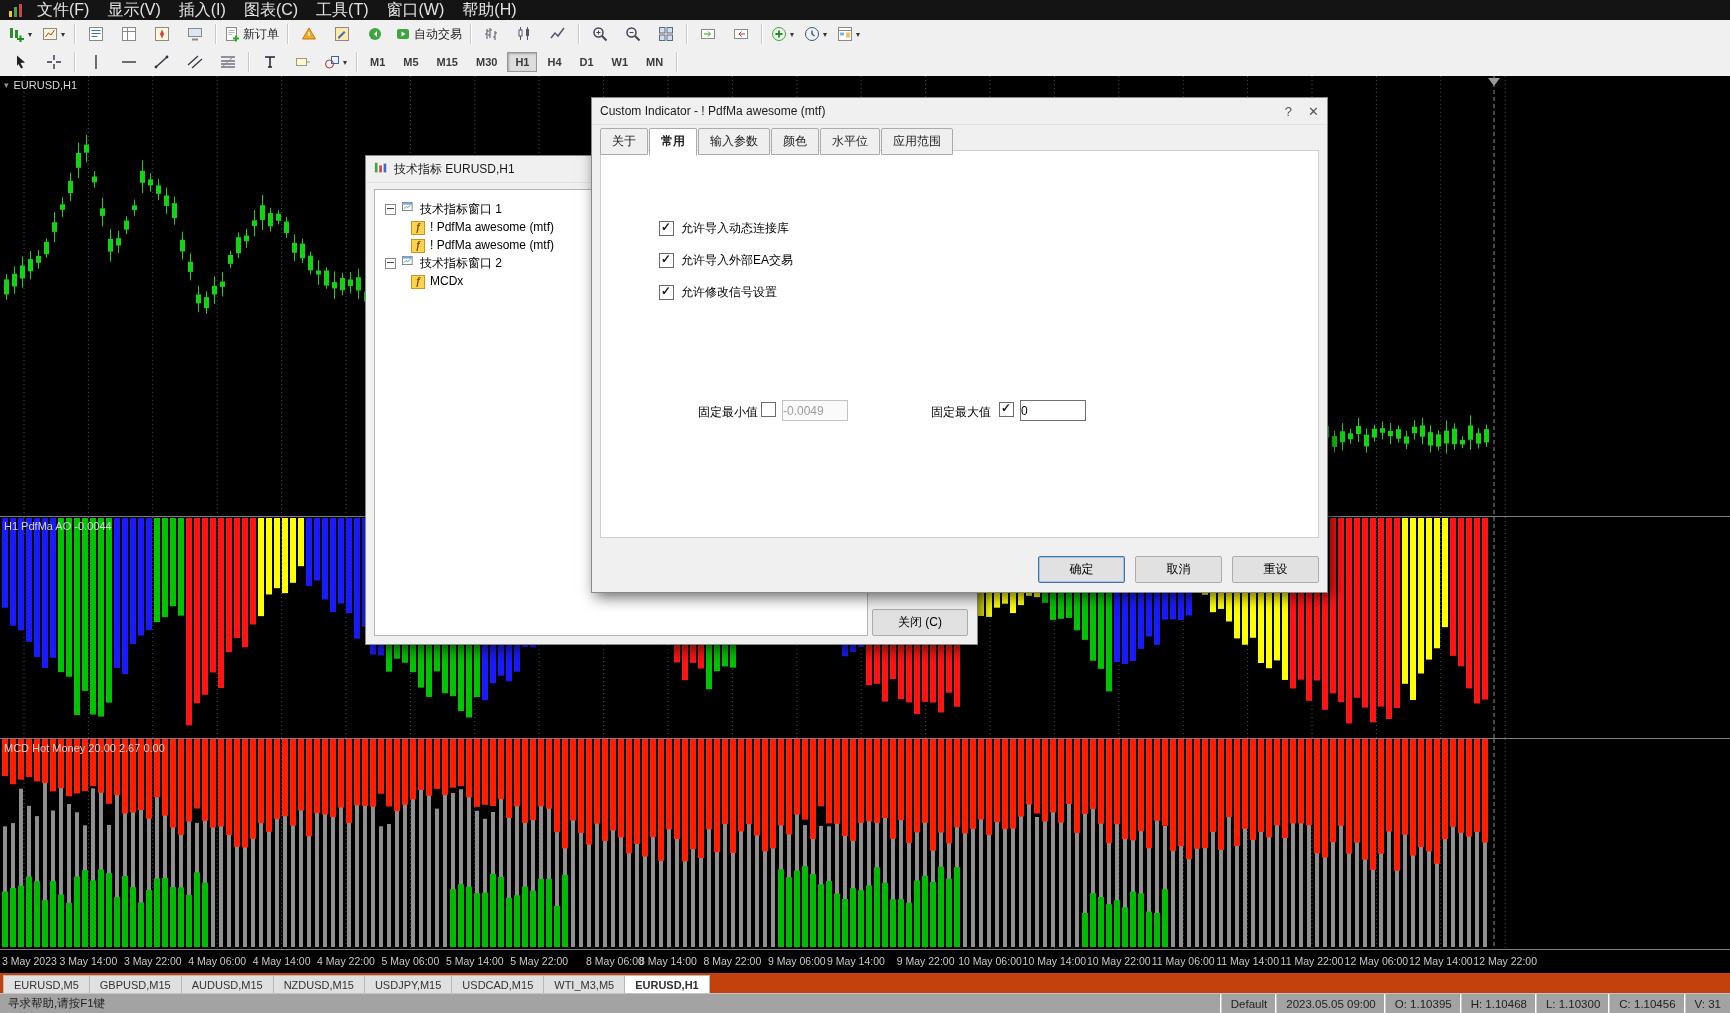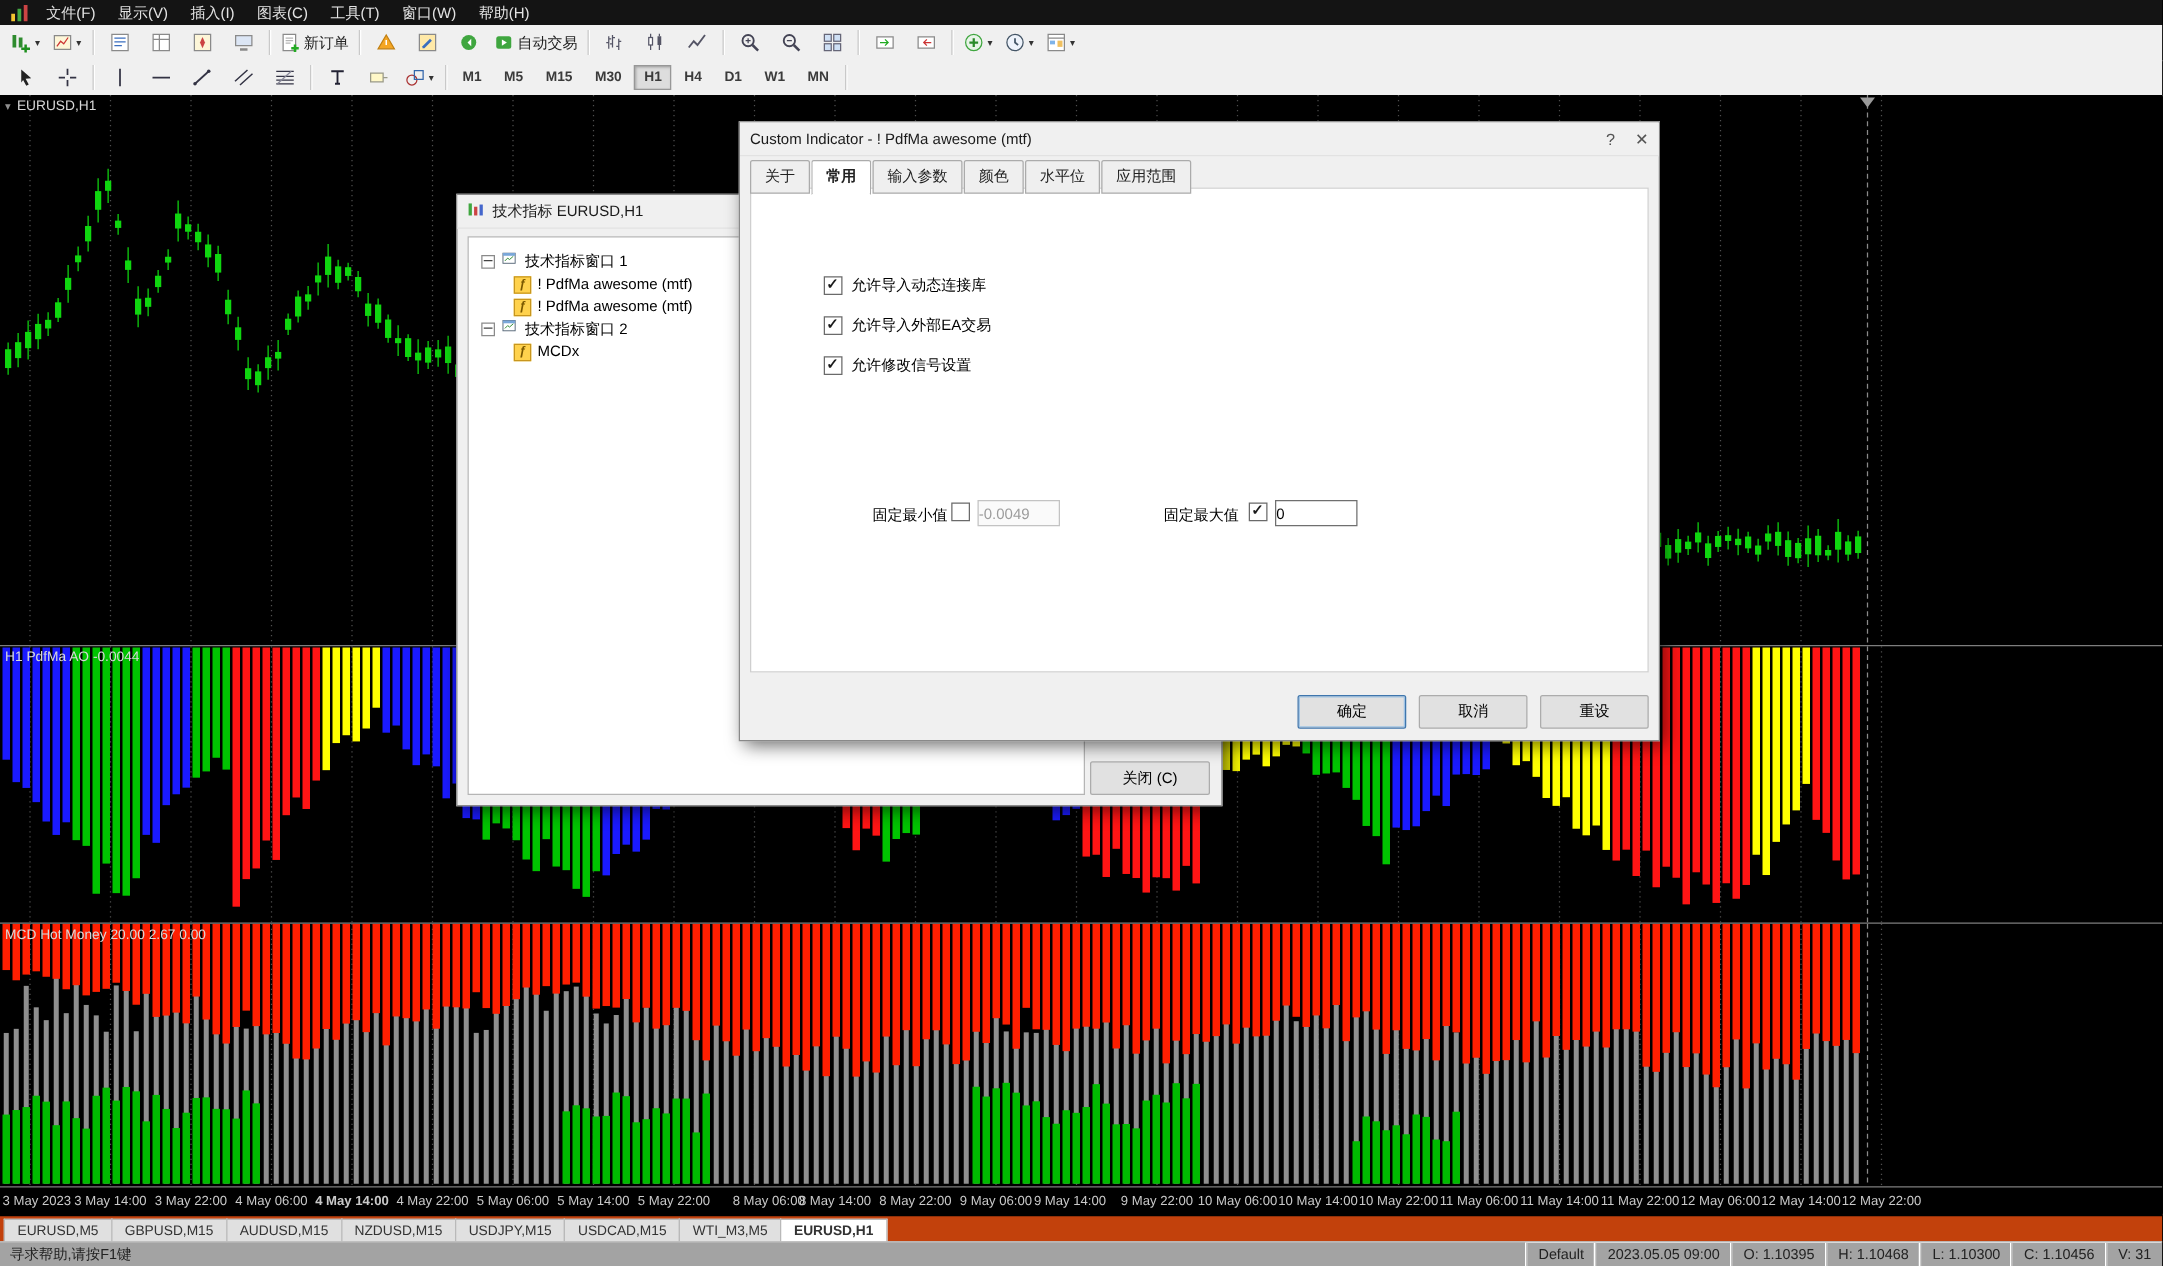--- a/index.html
+++ b/index.html
@@ -1,21 +1,21 @@
 <!DOCTYPE html>
 <html><head>
 <meta charset="utf-8">
 <style>
   html,body{margin:0;padding:0;background:#000;}
   #app{position:relative;width:1730px;height:1013px;overflow:hidden;
        font-family:"Liberation Sans",sans-serif;background:#000;user-select:none;}
 
   
   #menubar{position:absolute;top:0;left:0;right:0;height:20px;background:#141414;
-           display:flex;align-items:center;color:#e3e3e3;font-size:12px;padding-left:4px;}
+           display:flex;align-items:center;color:#e3e3e3;font-size:16px;padding-left:4px;}
   .menu-item{padding:2px 9px;cursor:default;white-space:nowrap;}
   .applogo{display:flex;align-items:center;margin:0 4px;}
 
   
   .toolbar{position:absolute;left:0;right:0;background:#f0f0f0;display:flex;align-items:center;
            padding:0 4px;border-bottom:1px solid #d4d4d4;}
   #toolbar1{top:20px;height:28px;}
   #toolbar2{top:48px;height:28px;}
   .tbtn{display:flex;align-items:center;justify-content:center;height:23px;min-width:25px;
         padding:0 3px;gap:3px;font-size:12px;color:#222;border:1px solid transparent;border-radius:2px;}
@@ -1504,21 +1504,21 @@
     </div>
     <div class="pane-label" style="left:4px;top:666px">
       <span>MCD Hot Money 20.00 2.67 0.00</span>
     </div>
 
     <div id="time-axis">
         <span class="time-label" style="left: 2px; transform: none;">3 May 2023</span>
         <span class="time-label" style="left: 88.4px;">3 May 14:00</span>
         <span class="time-label" style="left: 152.8px;">3 May 22:00</span>
         <span class="time-label" style="left: 217.2px;">4 May 06:00</span>
-        <span class="time-label" style="left: 281.6px; font-weight: bold;">4 May 14:00</span>
+        <span class="time-label" style="left: 281.6px;">4 May 14:00</span>
         <span class="time-label" style="left: 346px;">4 May 22:00</span>
         <span class="time-label" style="left: 410.4px;">5 May 06:00</span>
         <span class="time-label" style="left: 474.8px;">5 May 14:00</span>
         <span class="time-label" style="left: 539.2px;">5 May 22:00</span>
         <span class="time-label" style="left: 615px;">8 May 06:00</span>
         <span class="time-label" style="left: 668px;">8 May 14:00</span>
         <span class="time-label" style="left: 732.4px;">8 May 22:00</span>
         <span class="time-label" style="left: 796.8px;">9 May 06:00</span>
         <span class="time-label" style="left: 856px;">9 May 14:00</span>
         <span class="time-label" style="left: 925.6px;">9 May 22:00</span>

